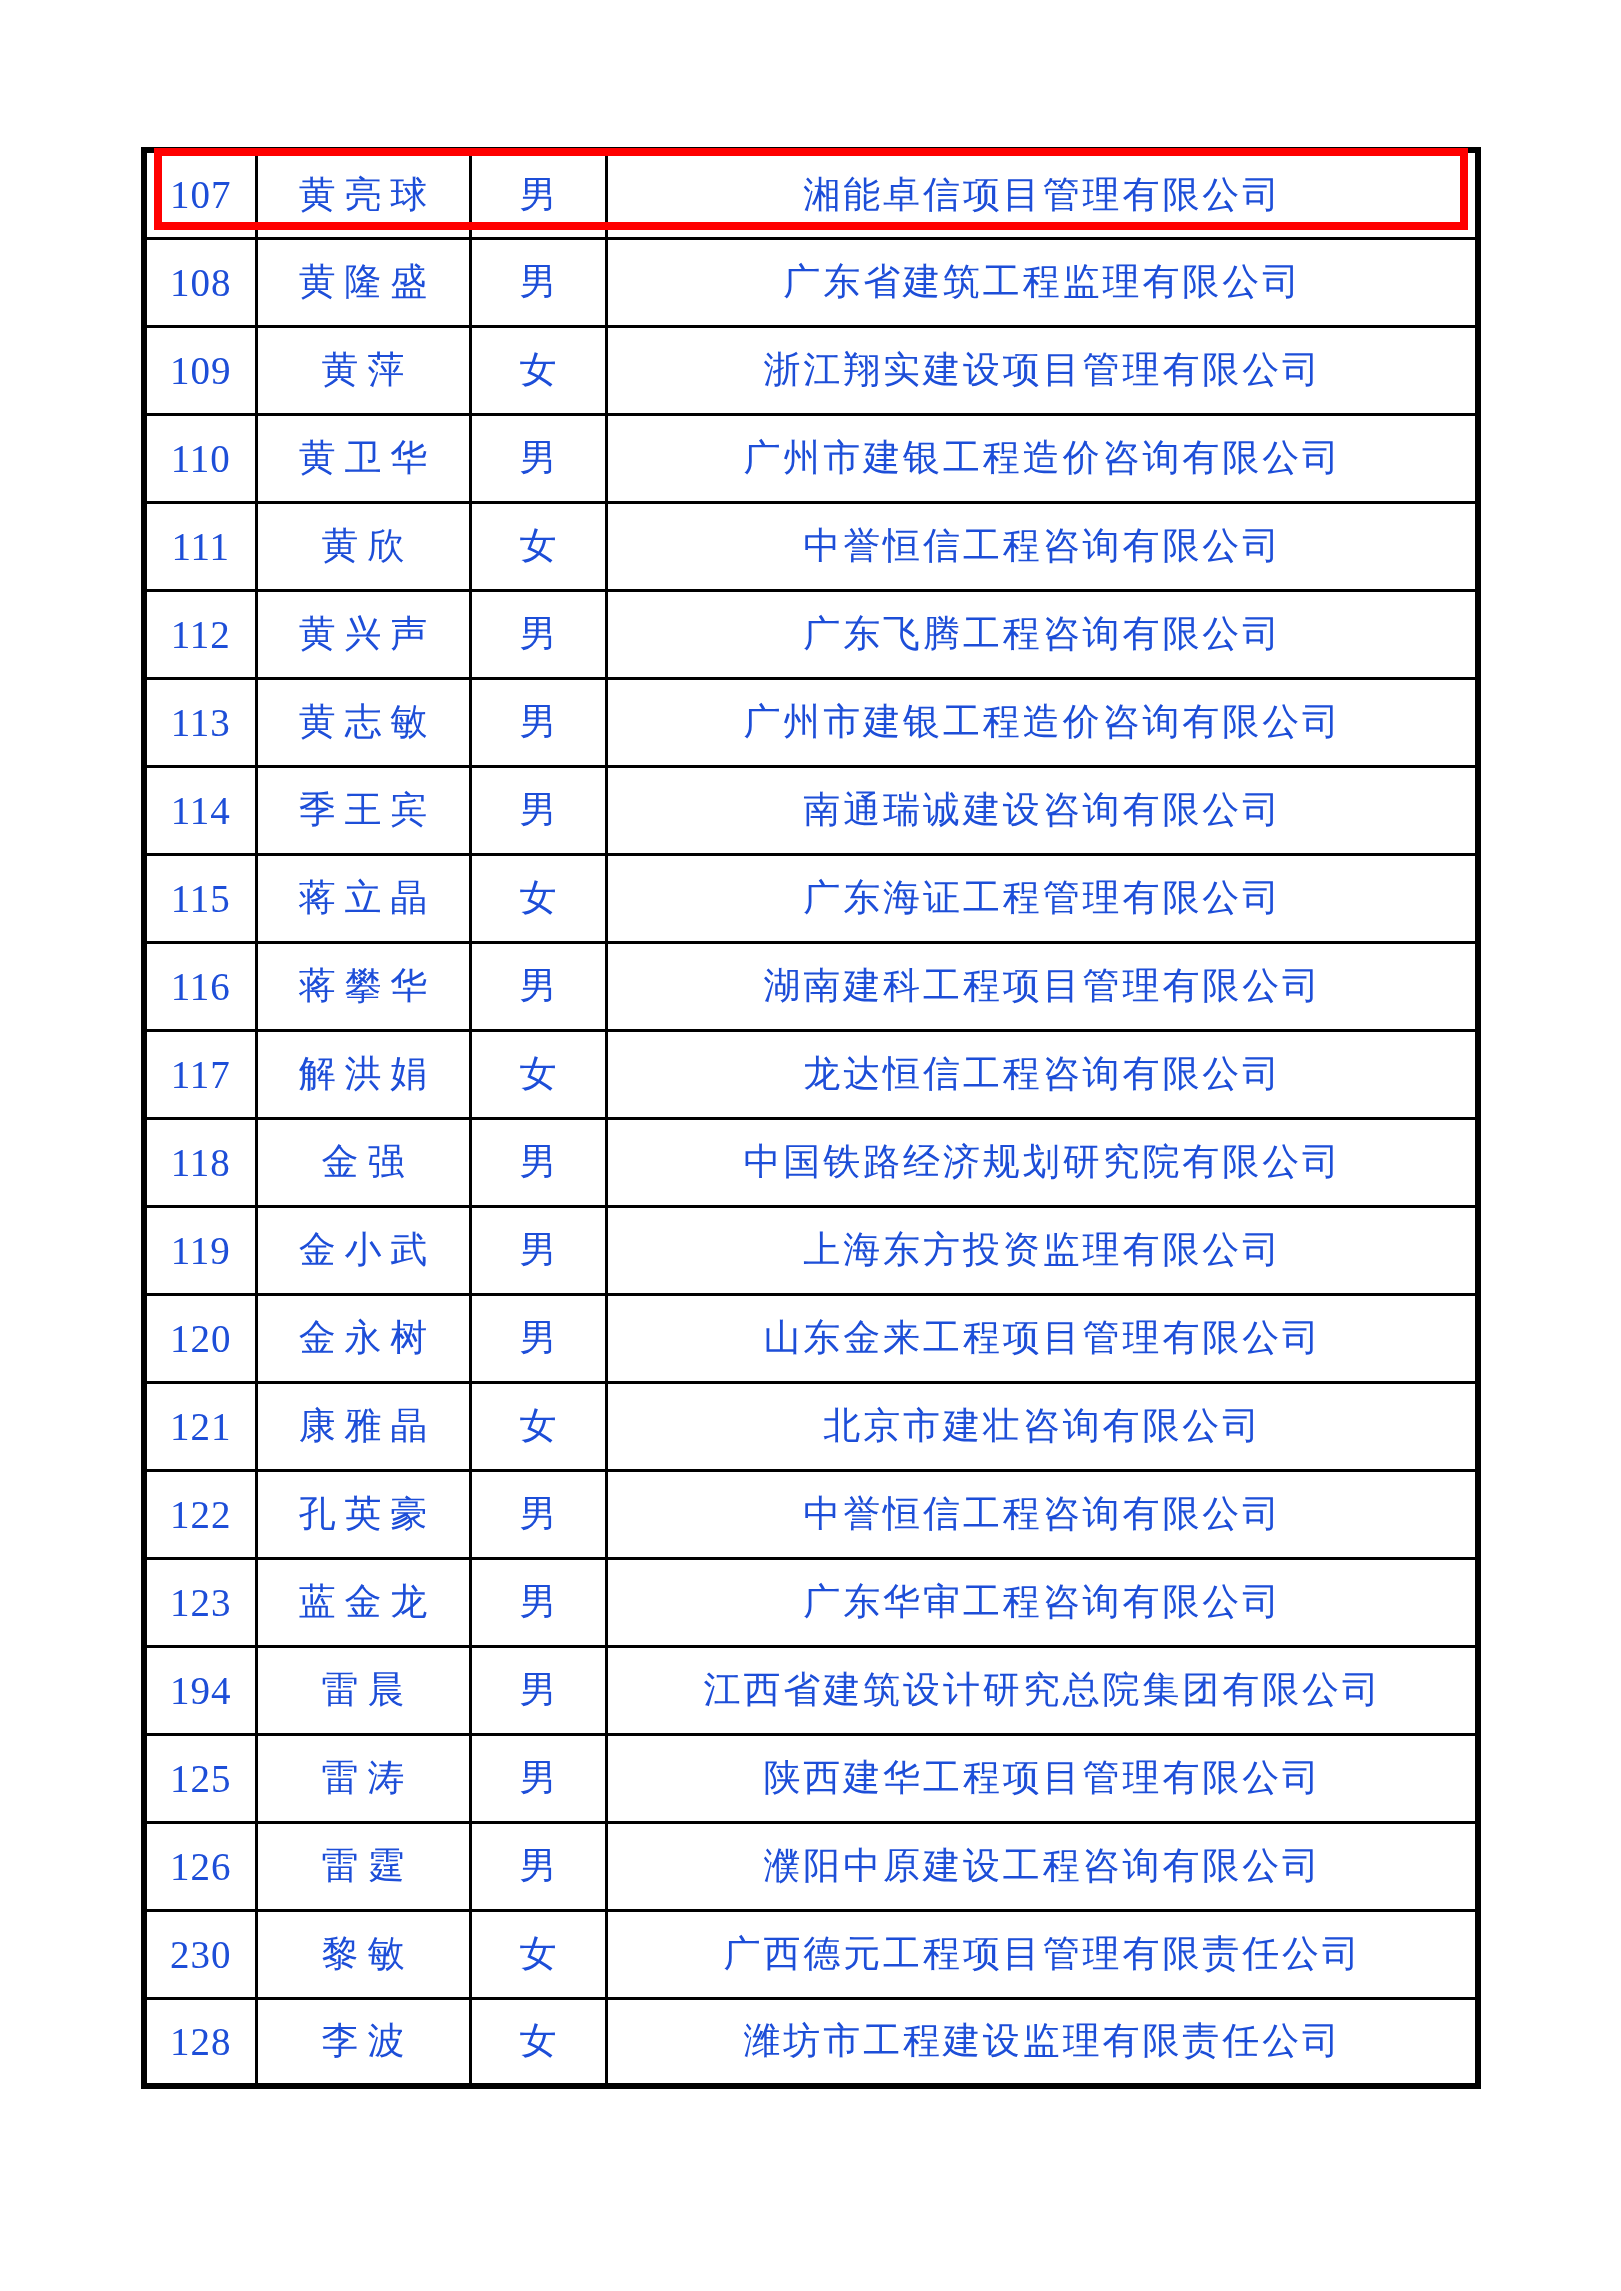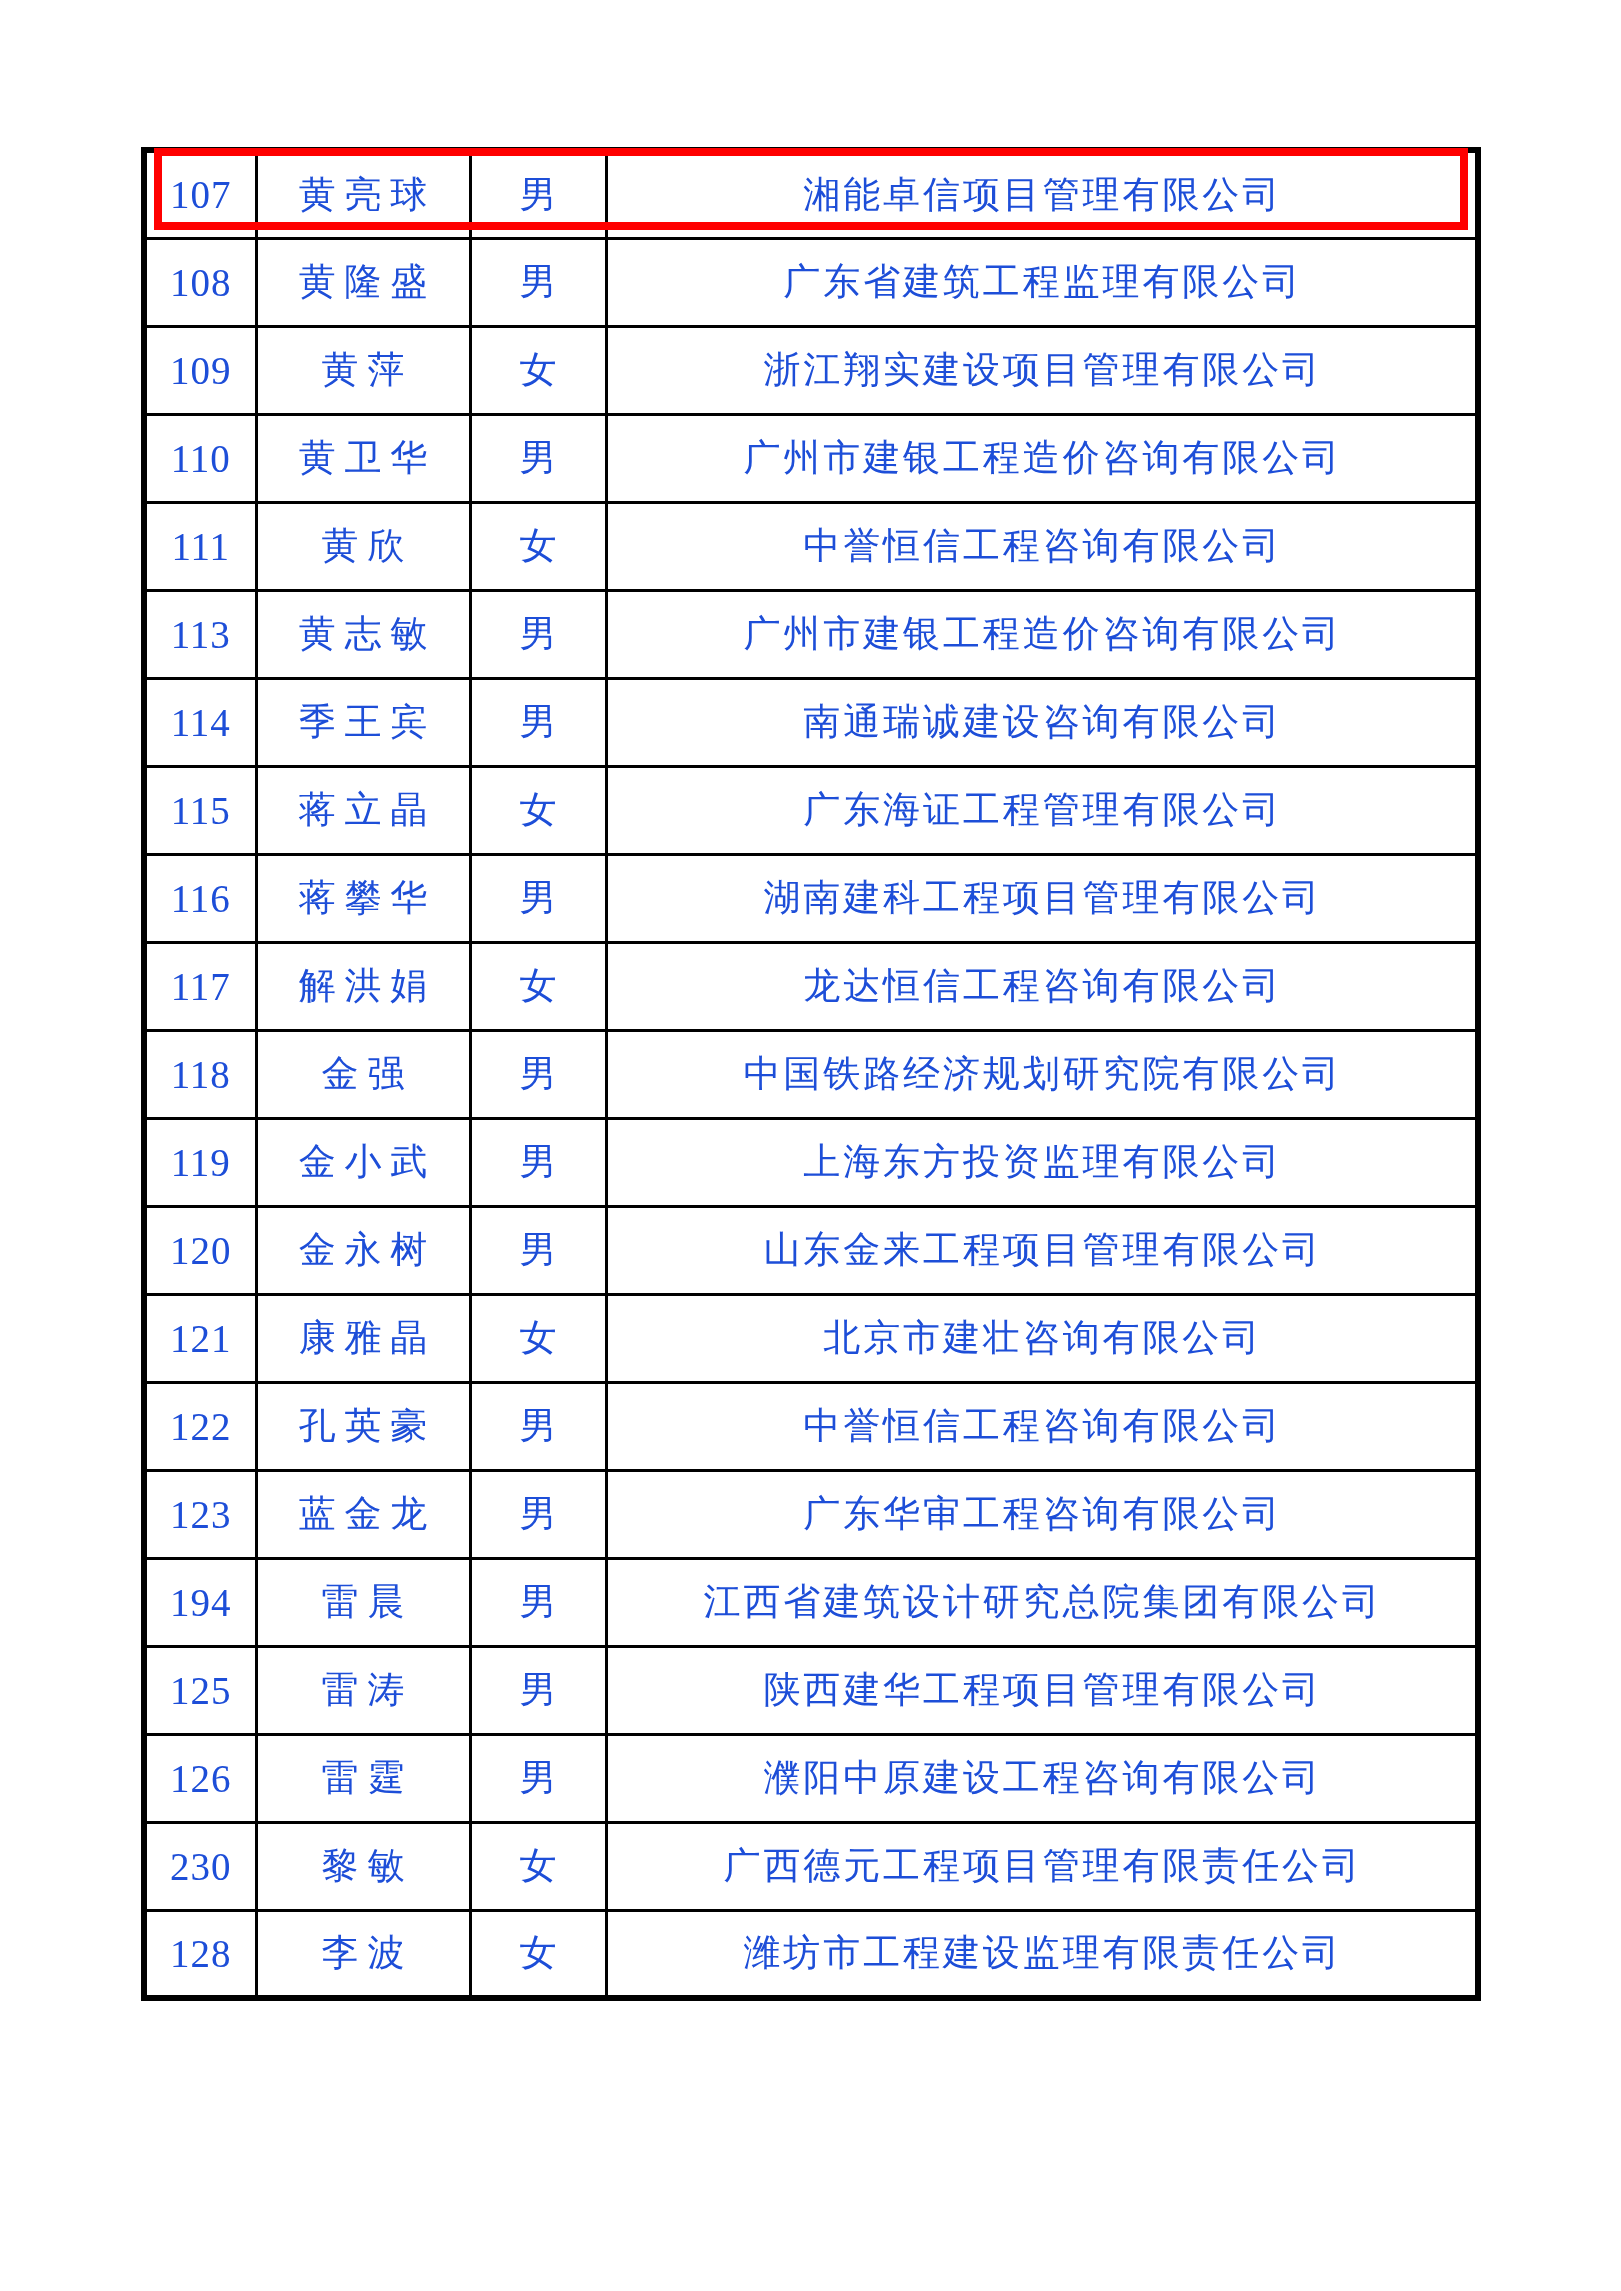--- a/index.html
+++ b/index.html
@@ -107,20 +107,26 @@
         <td class="gender">男</td>
         <td class="company">广州市建银工程造价咨询有限公司</td>
       </tr>
       <tr>
         <td class="no">111</td>
         <td class="name">黄欣</td>
         <td class="gender">女</td>
         <td class="company">中誉恒信工程咨询有限公司</td>
       </tr>
       <tr>
+        <td class="no">112</td>
+        <td class="name">黄兴声</td>
+        <td class="gender">男</td>
+        <td class="company">广东飞腾工程咨询有限公司</td>
+      </tr>
+      <tr>
         <td class="no">113</td>
         <td class="name">黄志敏</td>
         <td class="gender">男</td>
         <td class="company">广州市建银工程造价咨询有限公司</td>
       </tr>
       <tr>
         <td class="no">114</td>
         <td class="name">季王宾</td>
         <td class="gender">男</td>
         <td class="company">南通瑞诚建设咨询有限公司</td>

